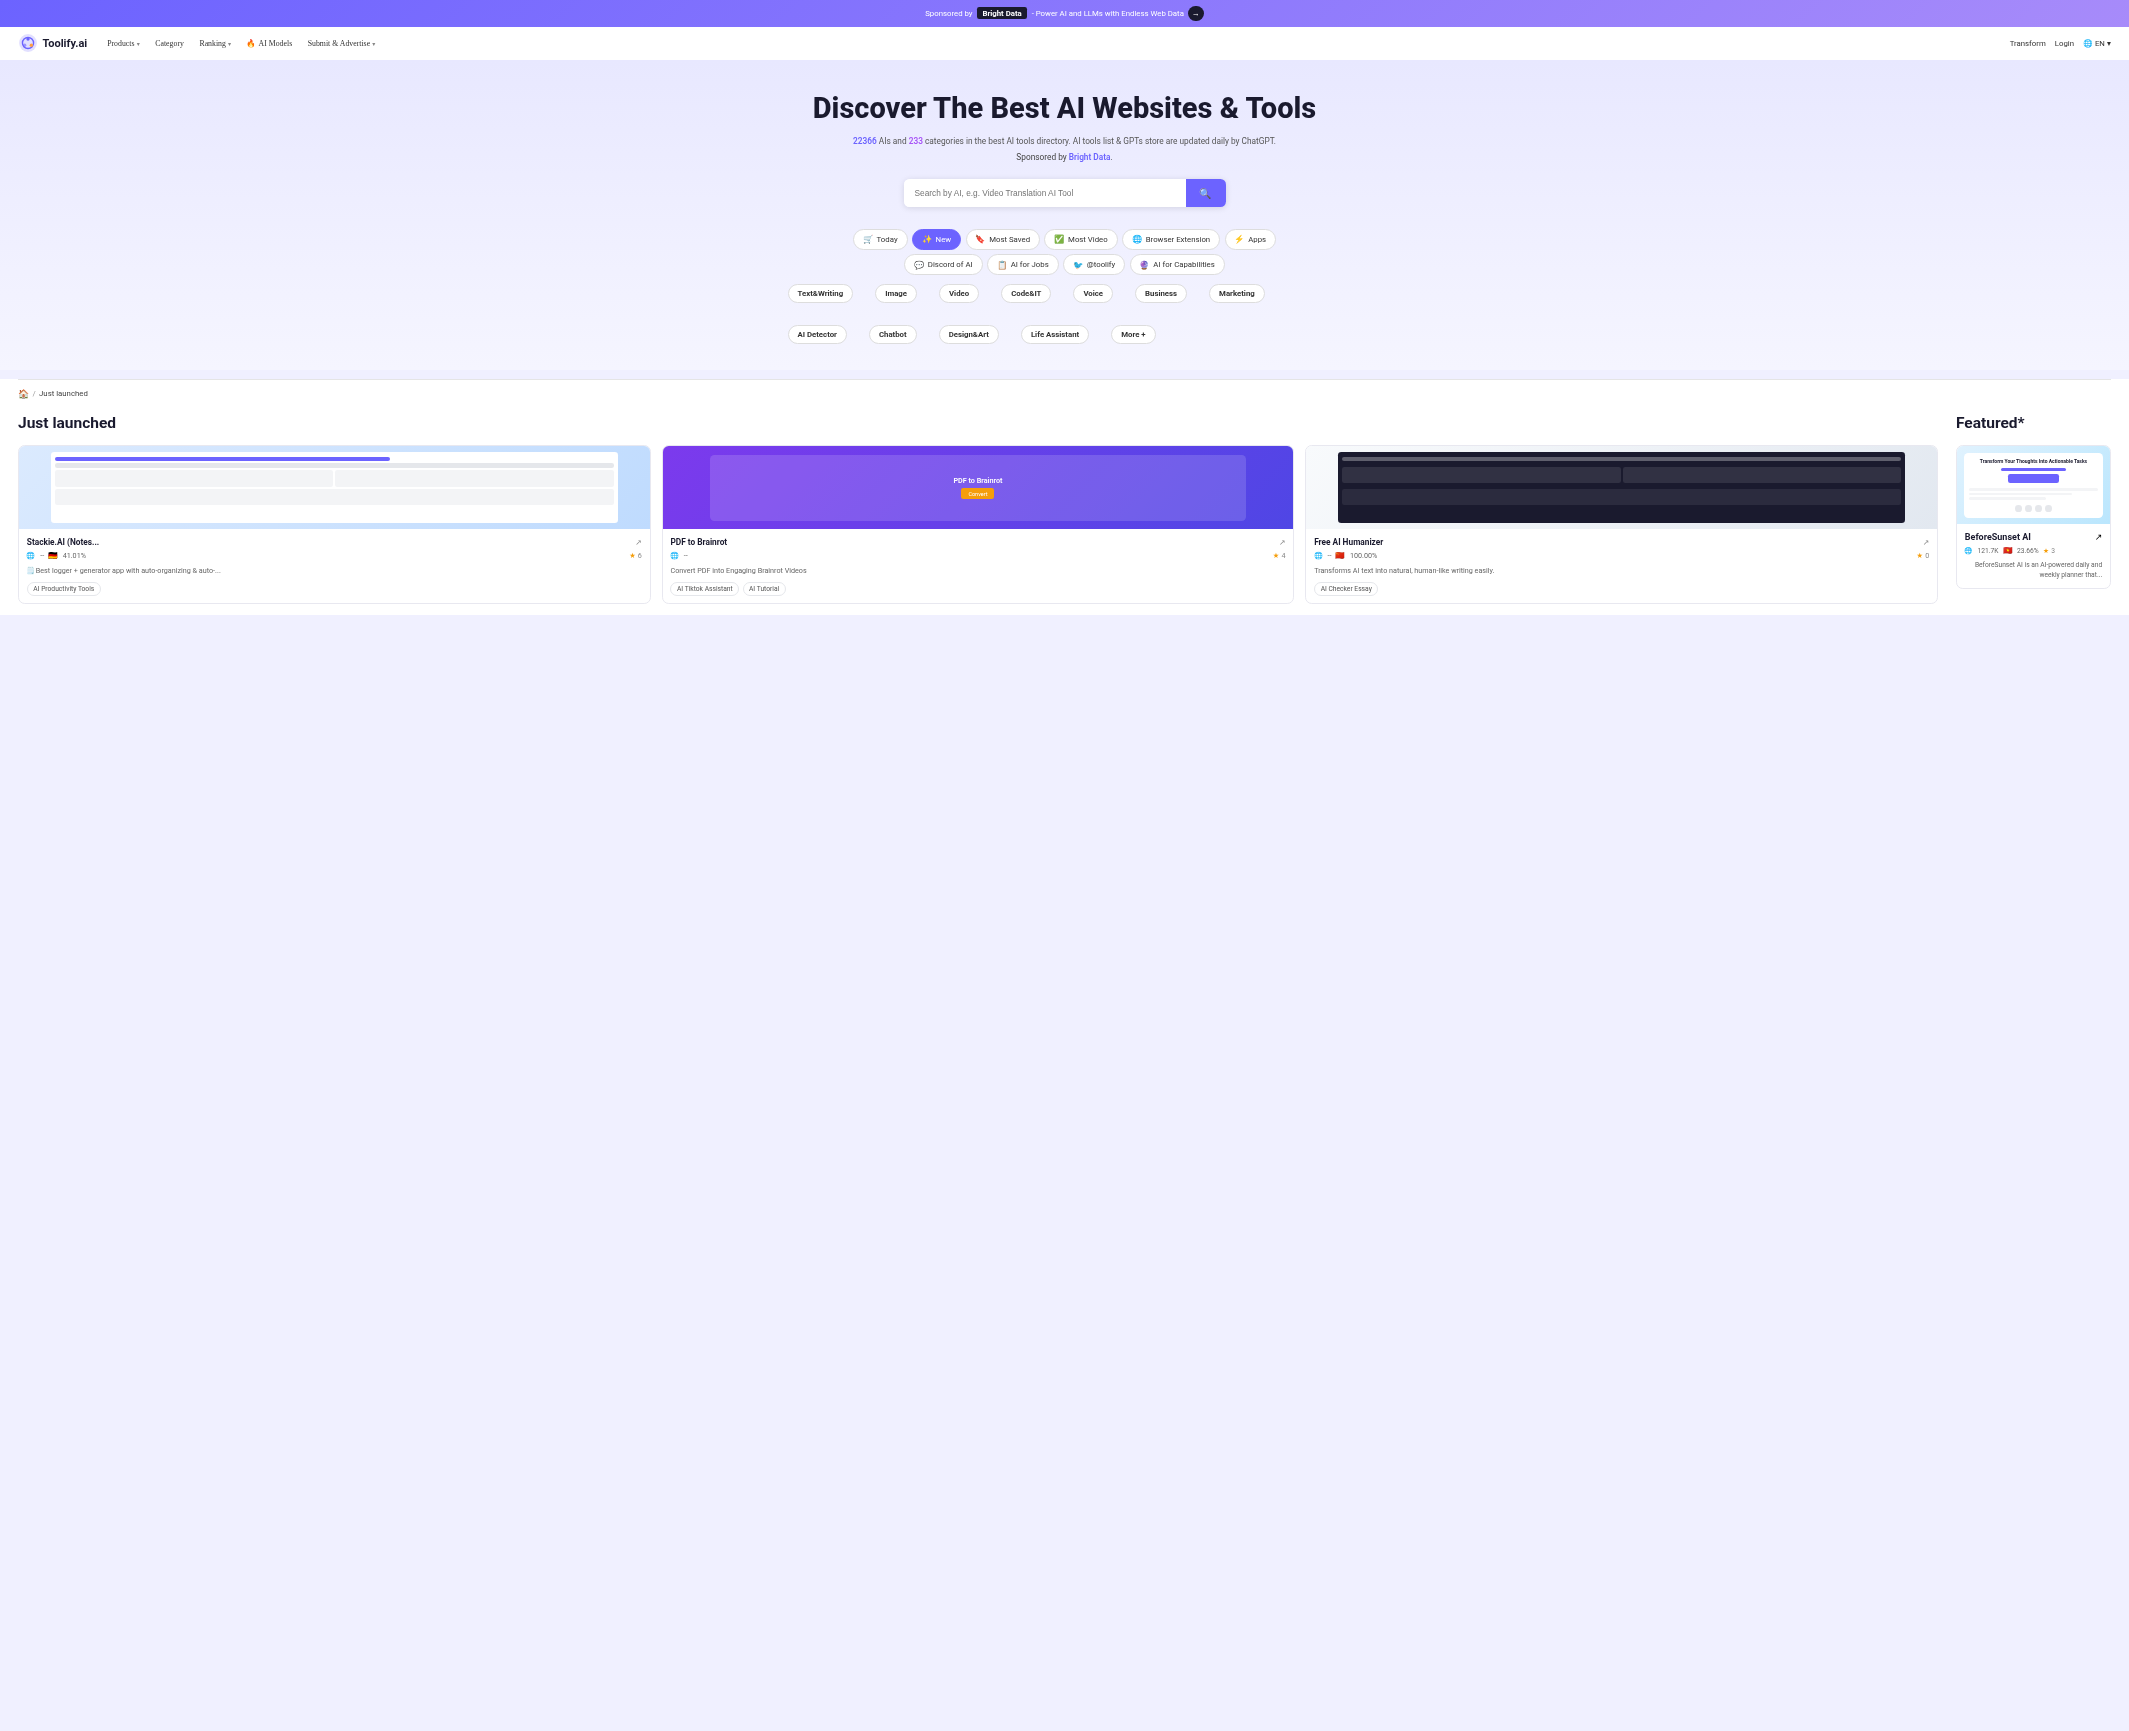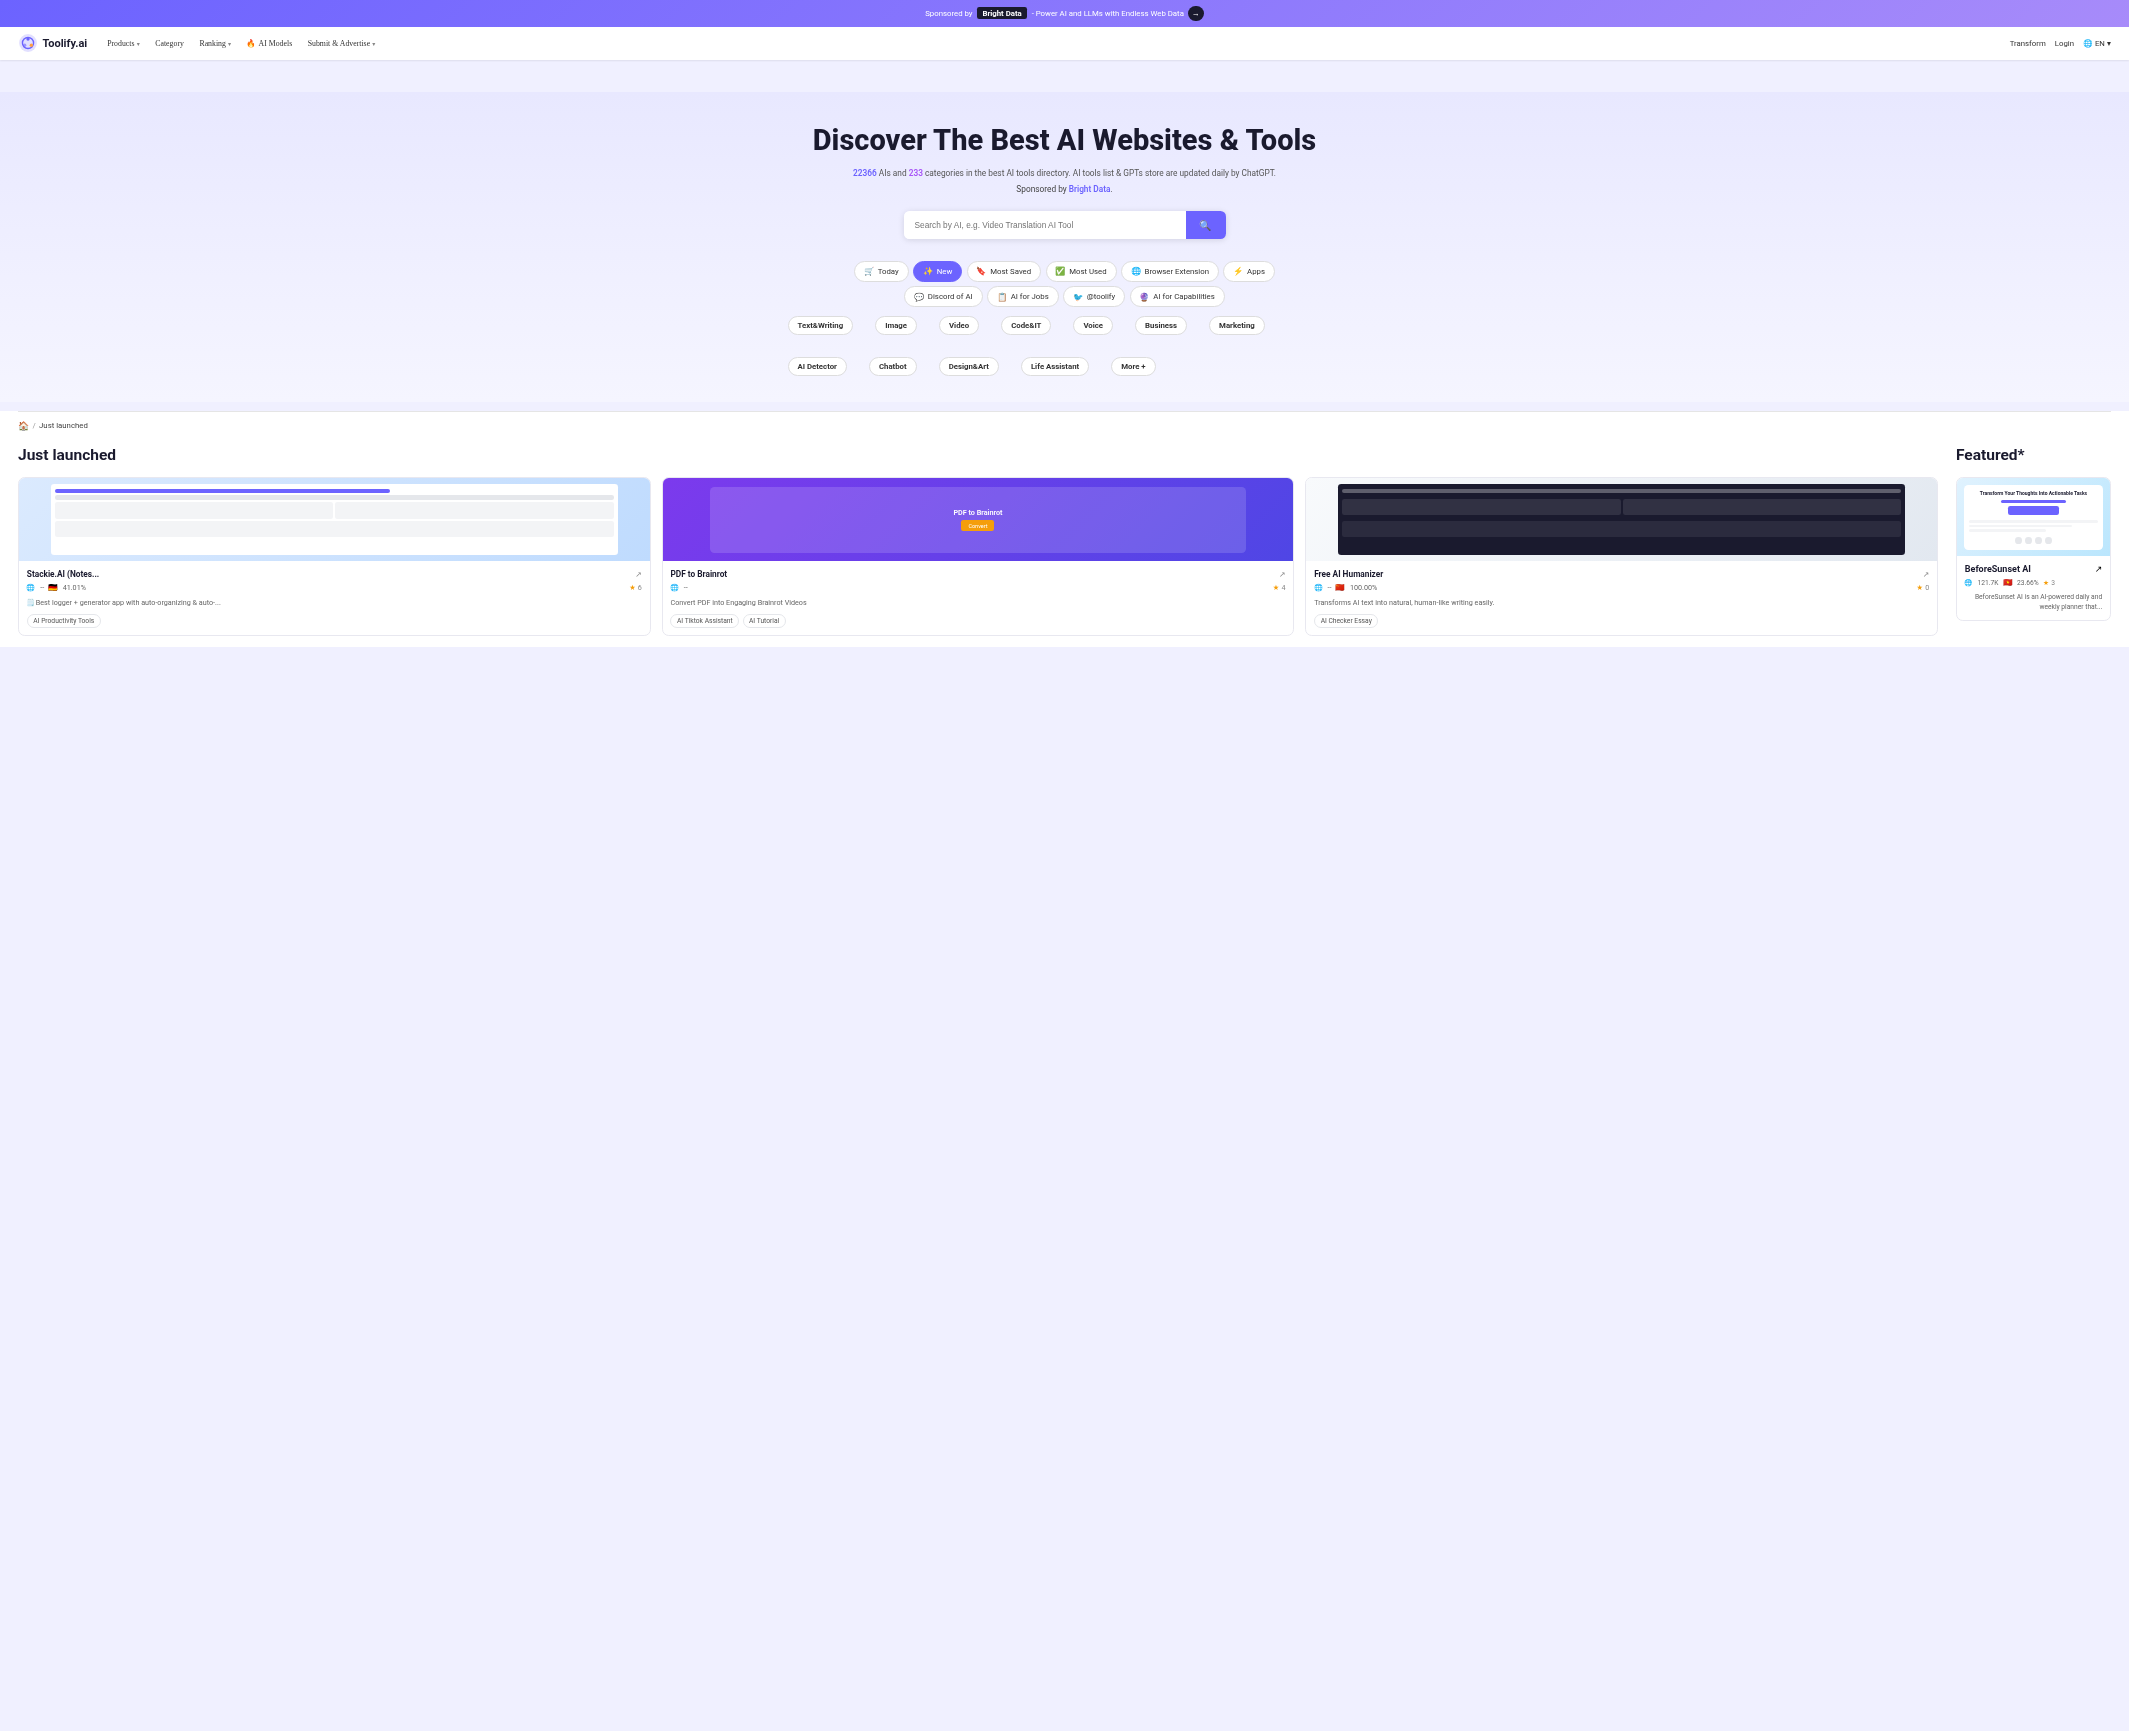--- a/index.html
+++ b/index.html
@@ -97,21 +97,20 @@
       align-items: center;
       gap: 2.2px;
       cursor: pointer;
     }
 
     
     .hero {
       background: linear-gradient(180deg, #e8e8ff 0%, #f0f0ff 60%, #f5f5ff 100%);
       padding: 33px 11px 22px;
       text-align: center;
-      margin-top: 32px;
     }
     .hero h1 {
       font-size: 29px;
       font-weight: 800;
       color: #1a1a2e;
       margin-bottom: 11px;
       line-height: 1.1;
     }
     .hero-subtitle {
       font-size: 8.3px;
@@ -496,21 +495,21 @@
     <div class="pill active">
       <span class="pill-icon">✨</span>
       <span>New</span>
     </div>
     <div class="pill">
       <span class="pill-icon">🔖</span>
       <span>Most Saved</span>
     </div>
     <div class="pill">
       <span class="pill-icon">✅</span>
-      <span>Most Used</span>
+      <span>Most Video</span>
     </div>
     <div class="pill">
       <span class="pill-icon">🌐</span>
       <span>Browser Extension</span>
     </div>
     <div class="pill">
       <span class="pill-icon">⚡</span>
       <span>Apps</span>
     </div>
     <div class="pill">

